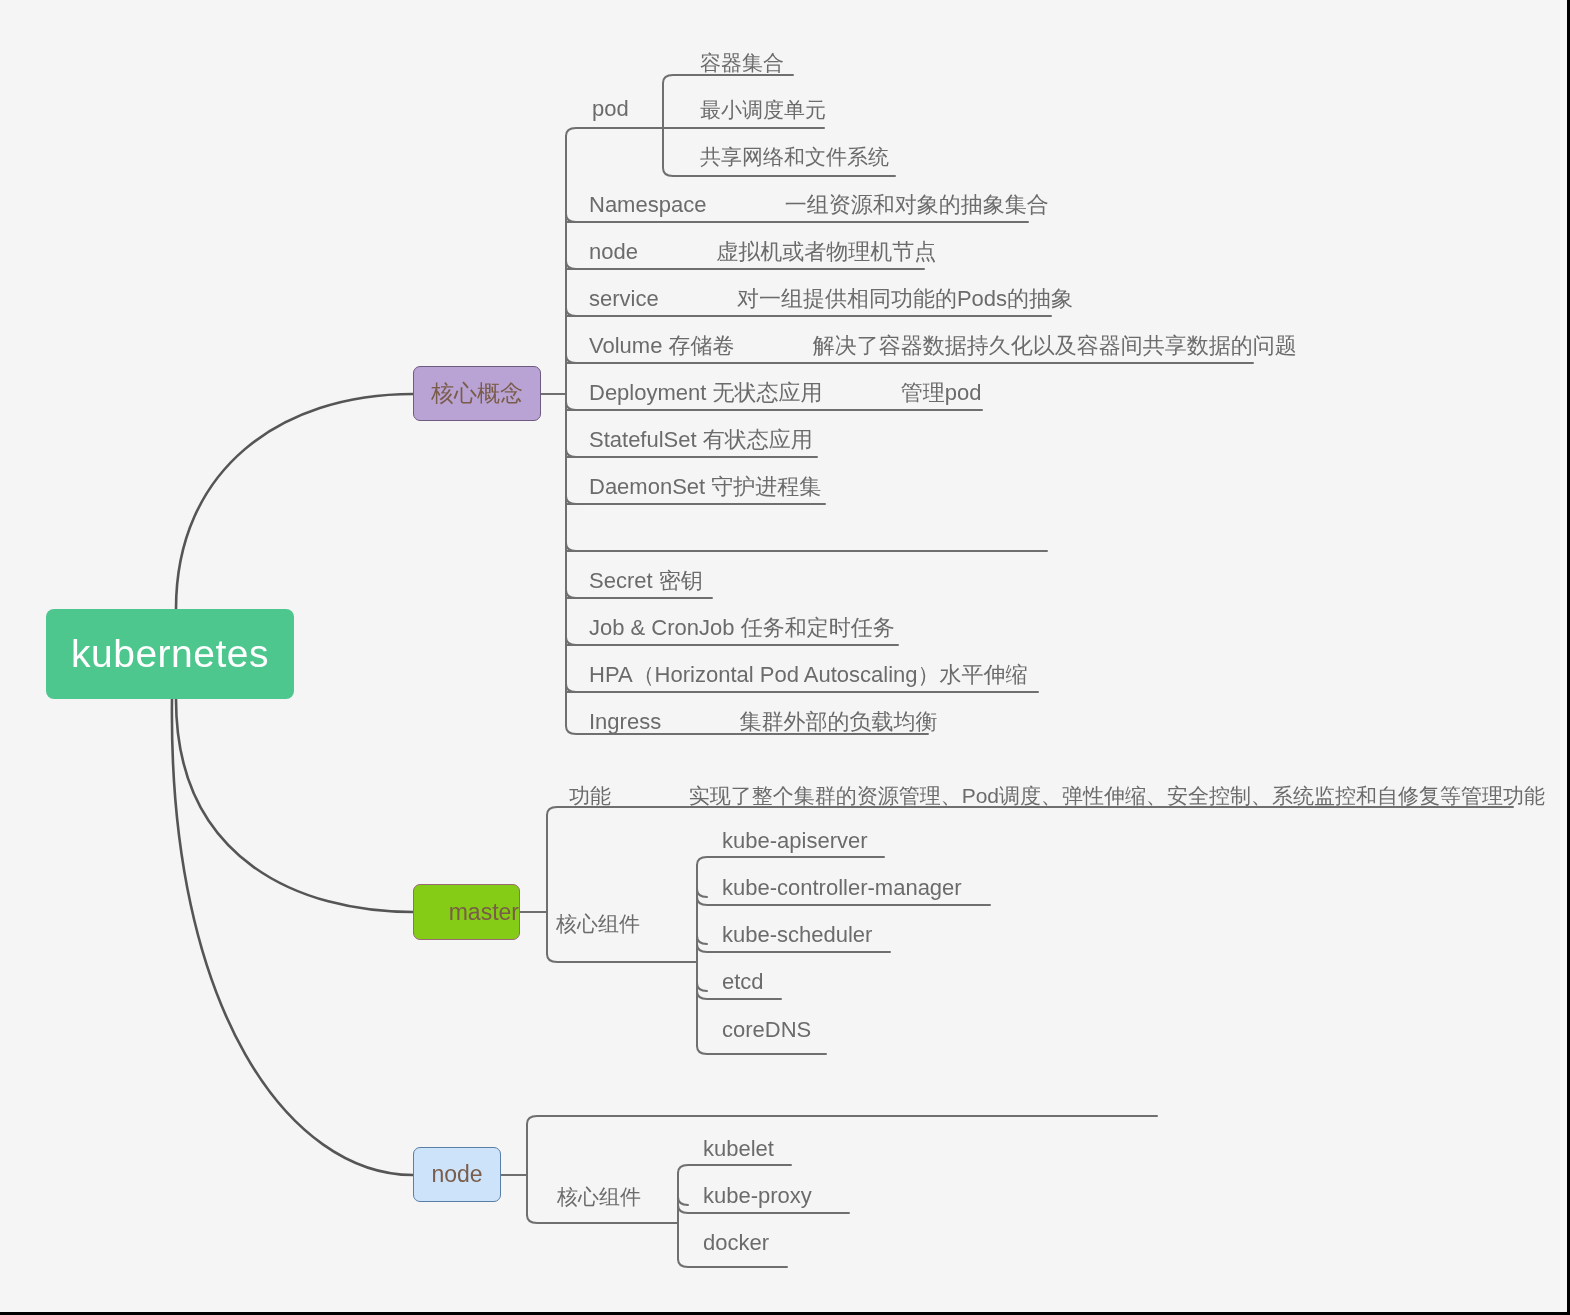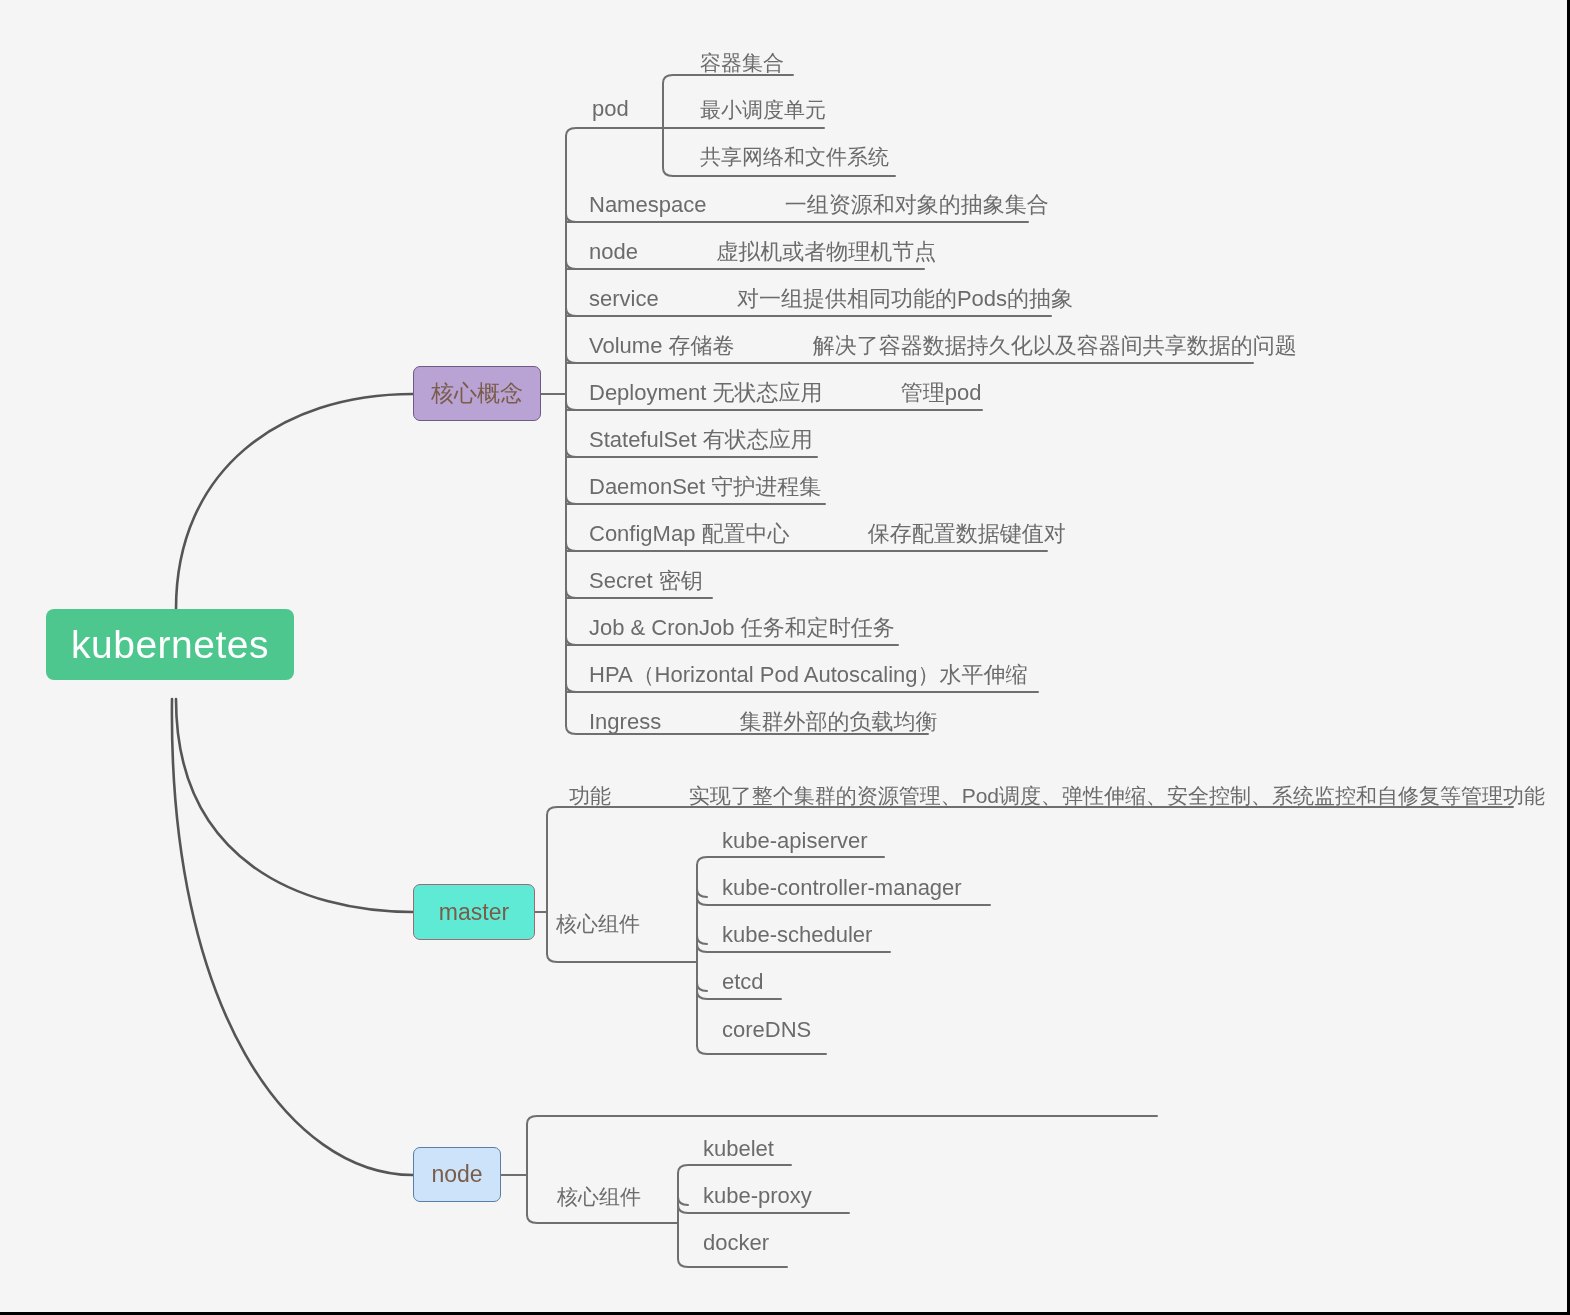--- a/index.html
+++ b/index.html
@@ -25,21 +25,21 @@
     height: 1315px;
     pointer-events: none;
   }
 
   
   .root-node {
     position: absolute;
     left: 46px;
     top: 609px;
     width: 248px;
-    height: 71px;
+    height: 90px;
     background: #4ec78e;
     border-radius: 8px;
     display: flex;
     align-items: center;
     justify-content: center;
     color: #ffffff;
     font-size: 39px;
     letter-spacing: 0.5px;
     z-index: 5;
   }
@@ -57,23 +57,24 @@
     box-sizing: border-box;
   }
   .l1-concepts {
     left: 413px; top: 366px;
     width: 128px; height: 55px;
     background: #b9a3d4;
     border: 1.6px solid #6e5b82;
   }
   .l1-master {
     left: 413px; top: 884px;
-    width: 122px; height: 56px;
-    background: #5eead4;
+    width: 107px; height: 56px;
+    background: #84cc16;
     border: 1.6px solid #9b6a74;
+    justify-content: flex-end;
   }
   .l1-node-box {
     left: 413px; top: 1147px;
     width: 88px; height: 55px;
     background: #cce3f9;
     border: 1.6px solid #5a7fa6;
   }
 
   
   .row {
@@ -229,25 +230,20 @@
   </div>
 
   <div class="row" style="left:589px; top:429px;">
     <span class="title">StatefulSet 有状态应用</span>
   </div>
 
   <div class="row" style="left:589px; top:476px;">
     <span class="title">DaemonSet 守护进程集</span>
   </div>
 
-  <div class="row" style="left:589px; top:523px;">
-    <span class="title">ConfigMap 配置中心</span>
-    <span class="gap-lg"></span>
-    <span class="desc">保存配置数据键值对</span>
-  </div>
 
   <div class="row" style="left:589px; top:570px;">
     <span class="title">Secret 密钥</span>
   </div>
 
   <div class="row" style="left:589px; top:617px;">
     <span class="title">Job &amp; CronJob 任务和定时任务</span>
   </div>
 
   <div class="row" style="left:589px; top:664px;">

